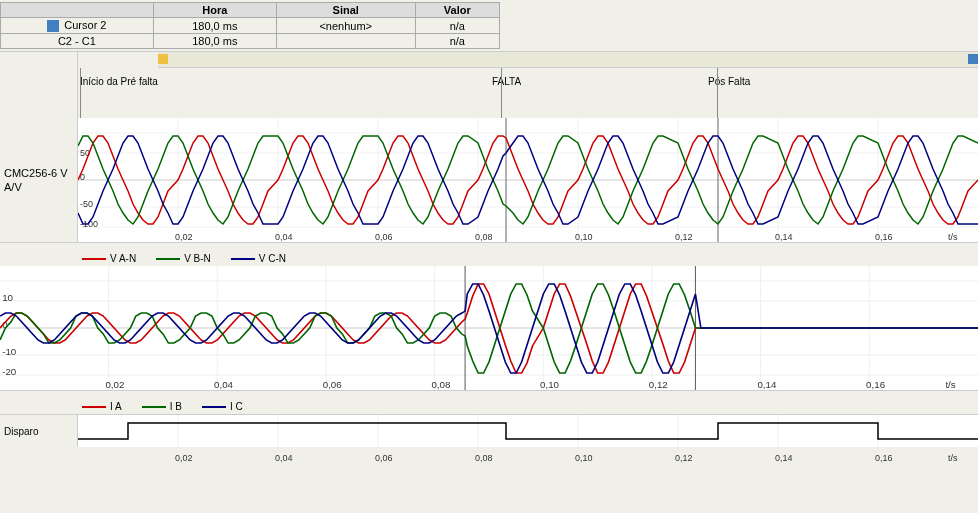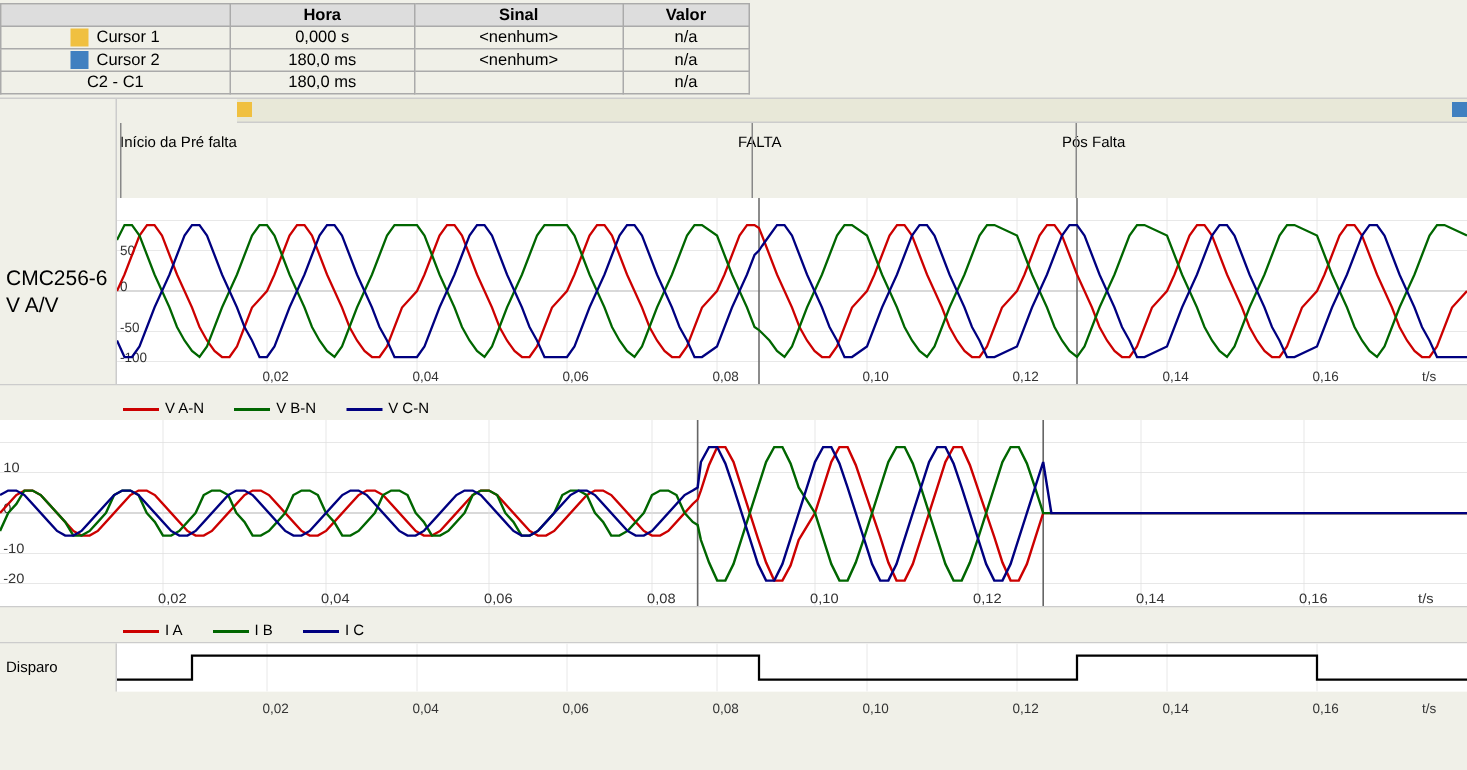--- a/index.html
+++ b/index.html
@@ -182,29 +182,20 @@
   <table>
     <thead>
       <tr>
         <th></th>
         <th>Hora</th>
         <th>Sinal</th>
         <th>Valor</th>
       </tr>
     </thead>
     <tbody>
-      <tr class="cursor-row-1">
-        <td>
-          <span class="cursor-color-1"></span>
-          <span>Cursor 1</span>
-        </td>
-        <td>0,000 s</td>
-        <td>&lt;nenhum&gt;</td>
-        <td>n/a</td>
-      </tr>
       <tr class="cursor-row-2">
         <td>
           <span class="cursor-color-2"></span>
           <span>Cursor 2</span>
         </td>
         <td>180,0 ms</td>
         <td>&lt;nenhum&gt;</td>
         <td>n/a</td>
       </tr>
       <tr class="cursor-row-3">
@@ -235,21 +226,21 @@
     <span style="position:absolute; left:46%; top:8px; font-size:10px;">FALTA</span>
     <div style="position:absolute; left:47%; top:0; bottom:0; width:1px; background:#888;"></div>
 
     <span style="position:absolute; left:70%; top:8px; font-size:10px;">Pós Falta</span>
     <div style="position:absolute; left:71%; top:0; bottom:0; width:1px; background:#888;"></div>
   </div>
 </div>
 
 <div class="chart-row" style="height:125px;">
   <div class="chart-ylabel">
-    <span style="font-size:14px; line-height:1.3;">CMC256-6 V A/V</span>
+    <span style="font-size:11px; line-height:1.3;">CMC256-6 V A/V</span>
   </div>
   <div class="chart-area">
     <svg class="chart-svg" height="125" viewBox="0 0 900 125" preserveAspectRatio="none">
 
       <line x1="0" y1="15" x2="900" y2="15" class="grid-line"></line>
       <line x1="0" y1="35" x2="900" y2="35" class="grid-line"></line>
       <line x1="0" y1="62" x2="900" y2="62" stroke="#ccc" stroke-width="1"></line>
       <line x1="0" y1="89" x2="900" y2="89" class="grid-line"></line>
       <line x1="0" y1="109" x2="900" y2="109" class="grid-line"></line>
 

